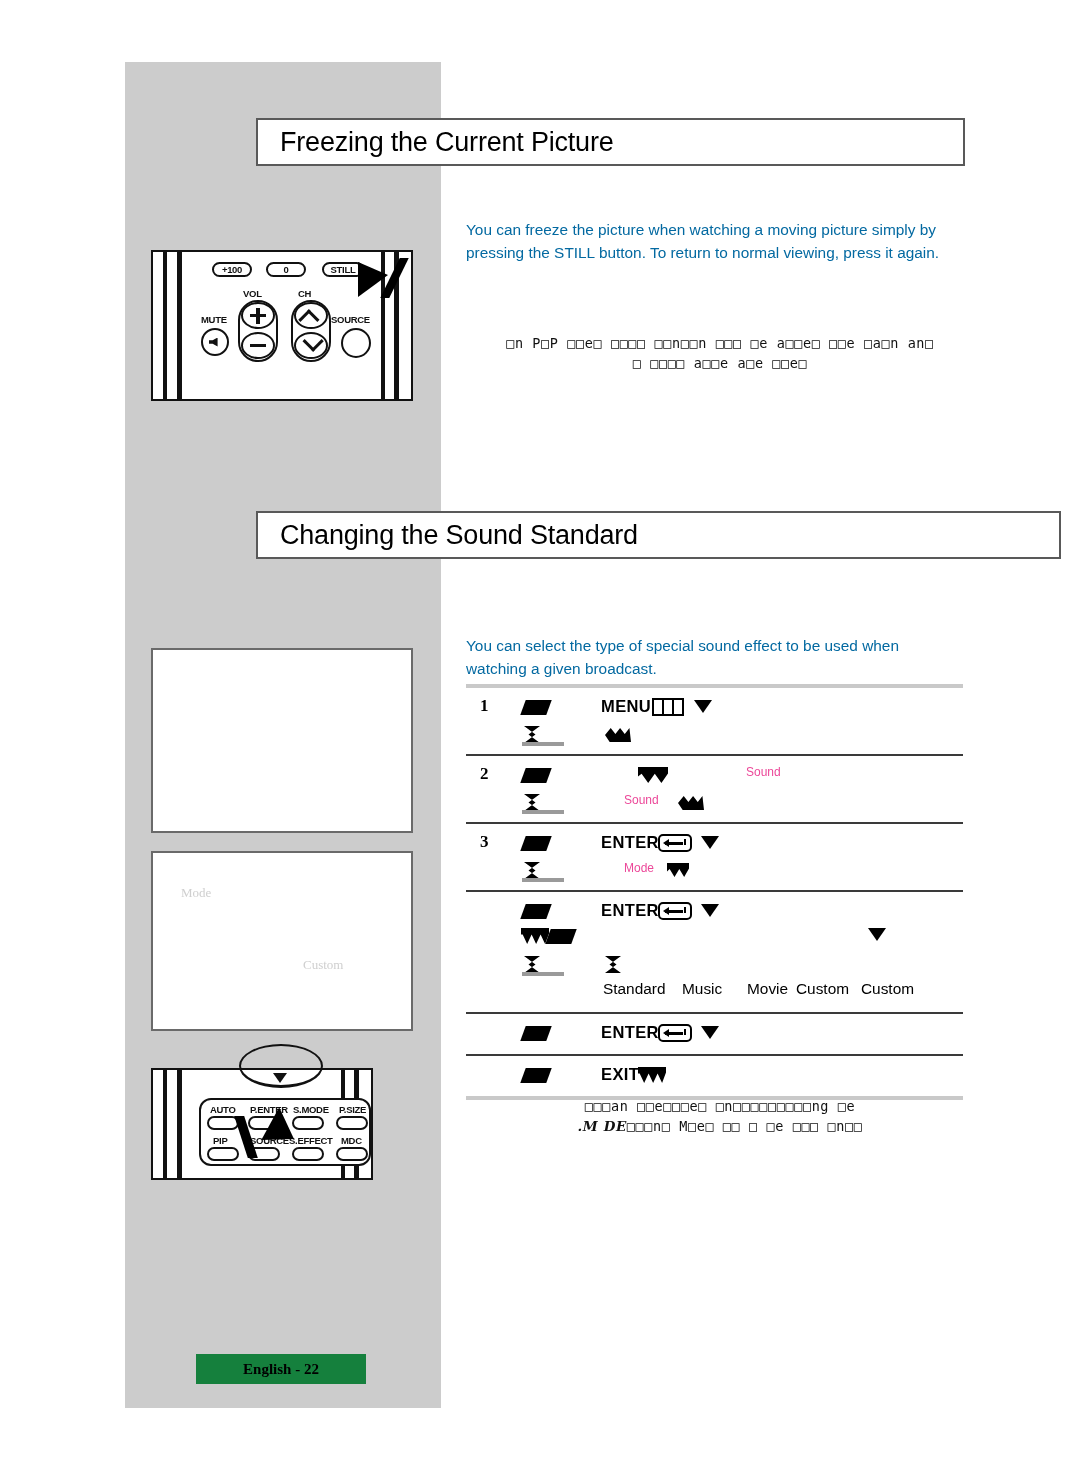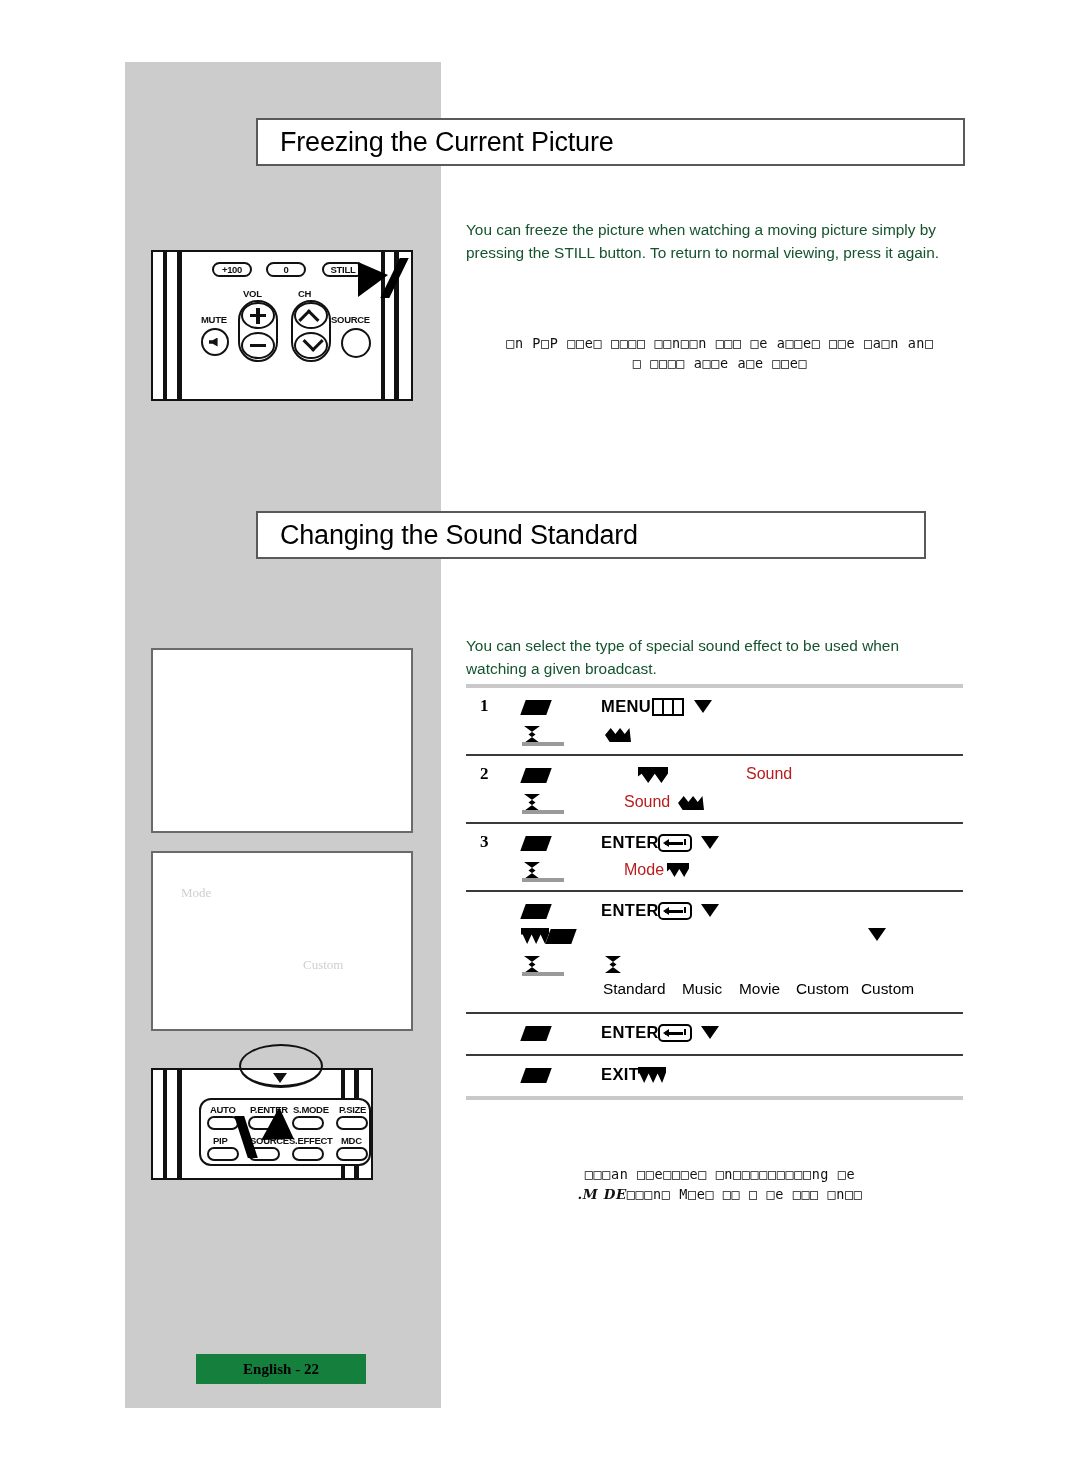--- a/index.html
+++ b/index.html
@@ -25,61 +25,61 @@
     background:#ffffff;
     border:2px solid #595959;
     box-sizing:border-box;
     display:flex;align-items:center;
   }
   .heading-box .htext{
     font-size:27px;color:#000;padding-left:22px;letter-spacing:-0.2px;
     white-space:nowrap;
   }
   #heading1{left:256px;top:118px;width:709px;height:48px;}
-  #heading2{left:256px;top:511px;width:670px;height:48px;}
+  #heading2{left:256px;top:511px;width:805px;height:48px;}
 
   
   .para{
     position:absolute;
-    font-size:15.4px;line-height:23px;color:#14532d;
+    font-size:15.4px;line-height:23px;color:#0369a1;
     width:490px;
   }
   #para1{left:466px;top:218px;}
   #para2{left:466px;top:634px;}
 
   
   .tofu-note{
     position:absolute;
     font-family:"DejaVu Sans Mono", monospace;
     font-size:13.5px;line-height:20px;color:#111;
     text-align:center;width:520px;
     letter-spacing:0.6px;
   }
   #note1{left:460px;top:322px;margin-top:11px;}
-  #note2{left:460px;top:1164px;}
+  #note2{left:460px;top:1096px;}
   #note2 .ital{font-style:italic;font-weight:bold;font-family:"DejaVu Serif",serif;}
 
   
   .steps{position:absolute;left:466px;top:684px;width:497px;}
   .rule-thick{height:4px;background:#c9c9c9;width:100%;}
   .rule-mid{height:2px;background:#3a3a3a;width:100%;}
   .step-row{position:relative;padding:6px 0 4px 0;}
   .line{position:relative;height:30px;}
   .num{
     position:absolute;left:14px;top:2px;
     font-size:17px;font-weight:bold;color:#000;
     font-family:"Liberation Serif",serif;
   }
   .kw{
     position:absolute;font-size:16.5px;font-weight:bold;color:#000;
     letter-spacing:0.4px;
     margin-left:14px;
   }
   .lbl{
-    position:absolute;font-size:16px;color:#b91c1c;
+    position:absolute;font-size:12px;color:#ec4899;
   }
   
   .g-par{ 
     position:absolute;width:26px;height:15px;background:#000;
     transform:skewX(-20deg);
   }
   .g-hour{ 
     position:absolute;width:16px;height:17px;background:#000;
     clip-path:polygon(0 0,100% 0,28% 50%,100% 100%,0 100%,72% 50%);
   }
@@ -381,21 +381,21 @@
         <div class="g-tri" style="left:402px;top:0px;"></div>
       </div>
       <div class="line" style="height:28px;">
         <div class="g-hour" style="left:58px;top:4px;"></div>
         <div class="g-ul" style="left:56px;top:20px;"></div>
         <div class="g-hour" style="left:139px;top:4px;"></div>
       </div>
       <div class="opt-row">
         <div class="opt" style="left:137px;">Standard</div>
         <div class="opt" style="left:216px;">Music</div>
-        <div class="opt" style="left:273px;">Movie</div>
+        <div class="opt" style="left:281px;">Movie</div>
         <div class="opt" style="left:330px;">Custom</div>
         <div class="opt" style="left:395px;">Custom</div>
       </div>
     </div>
 
     <div class="rule-mid"></div>
 
     <div class="step-row">
       <div class="line">
         <div class="g-par" style="left:57px;top:6px;"></div>

